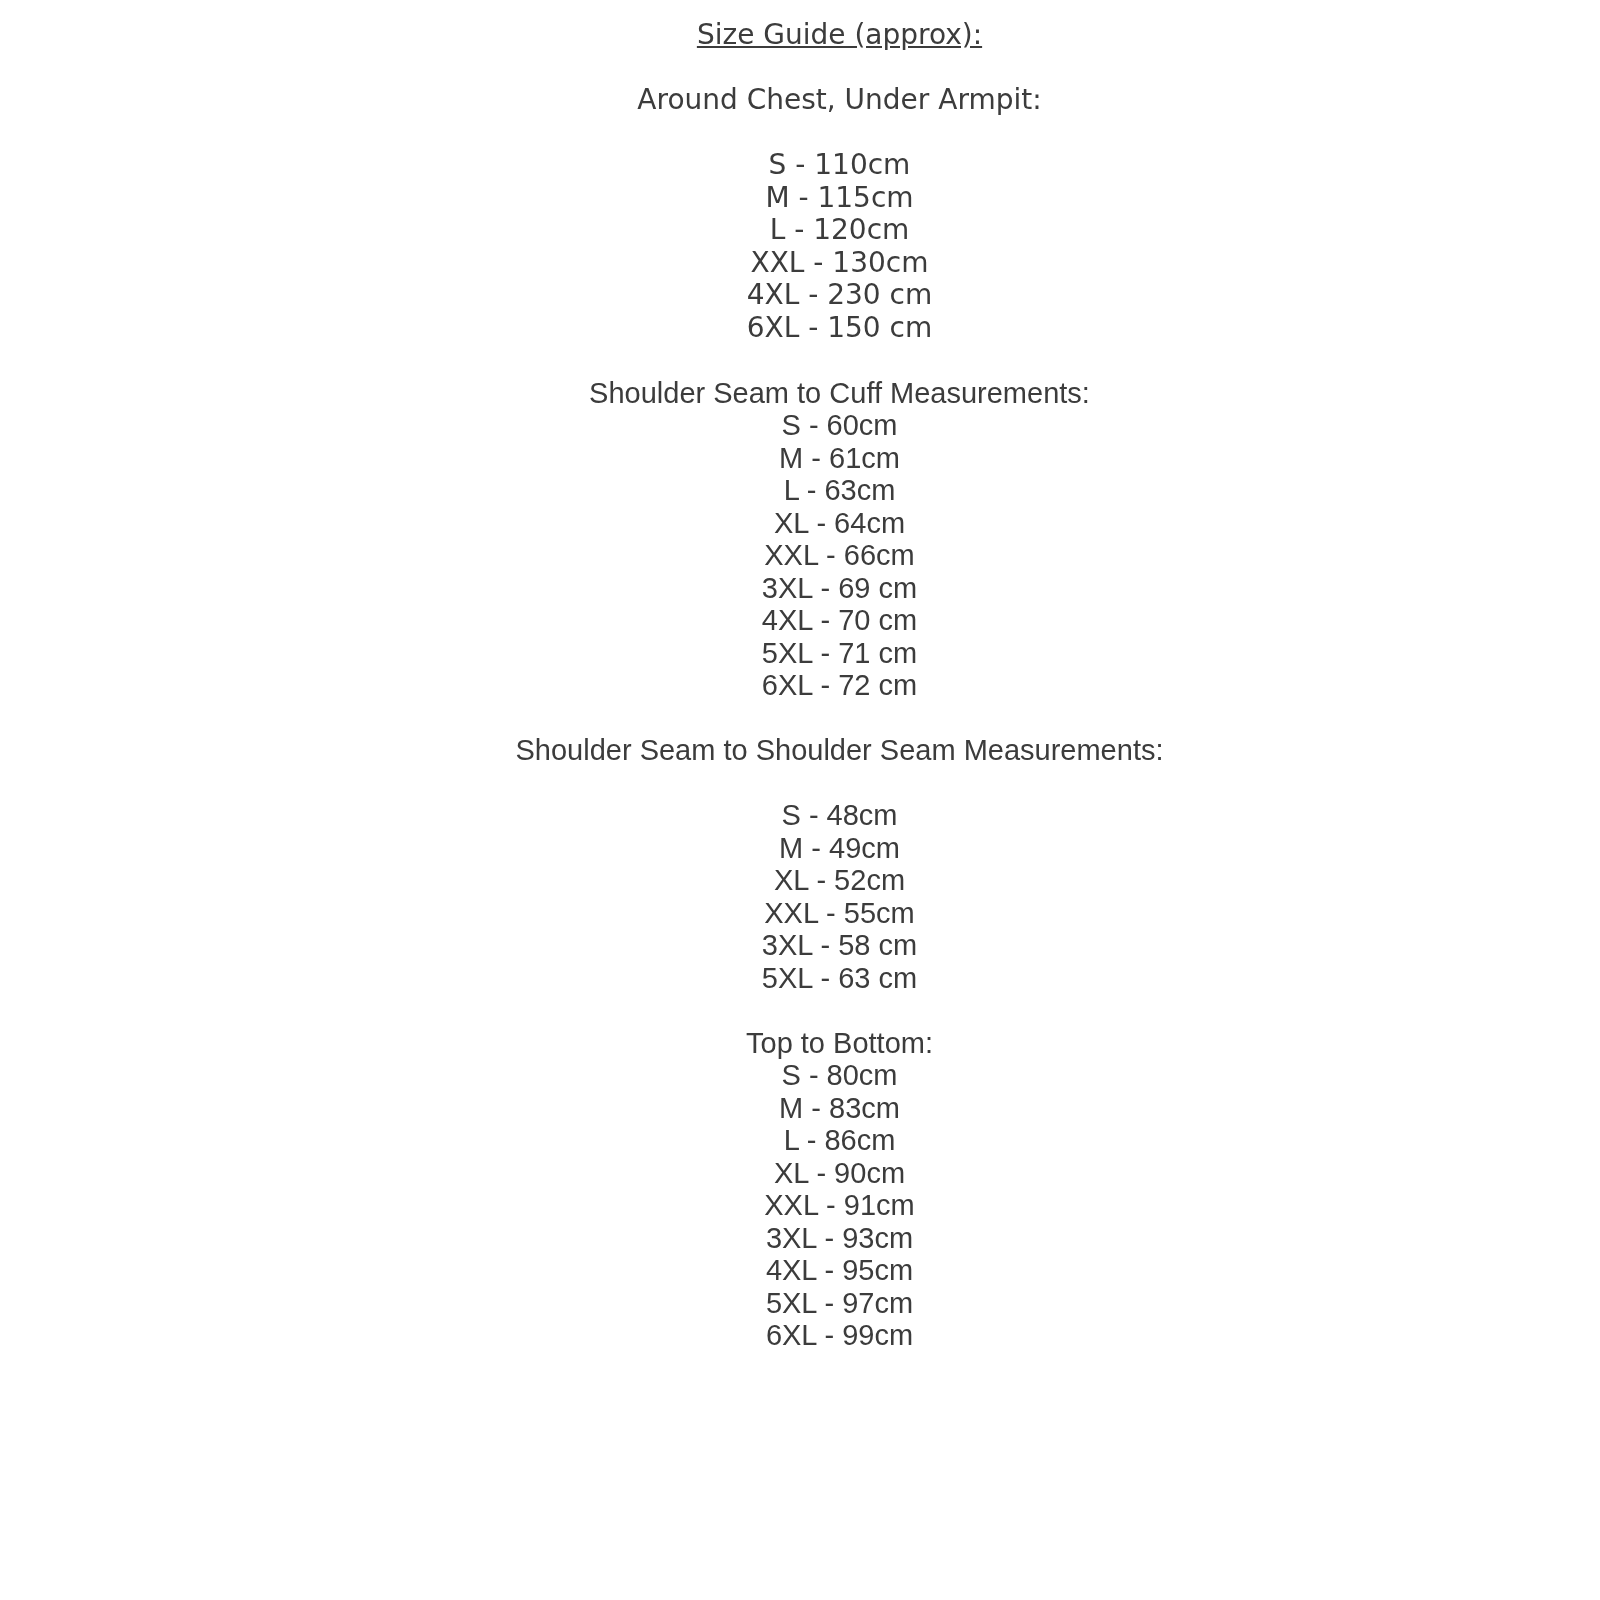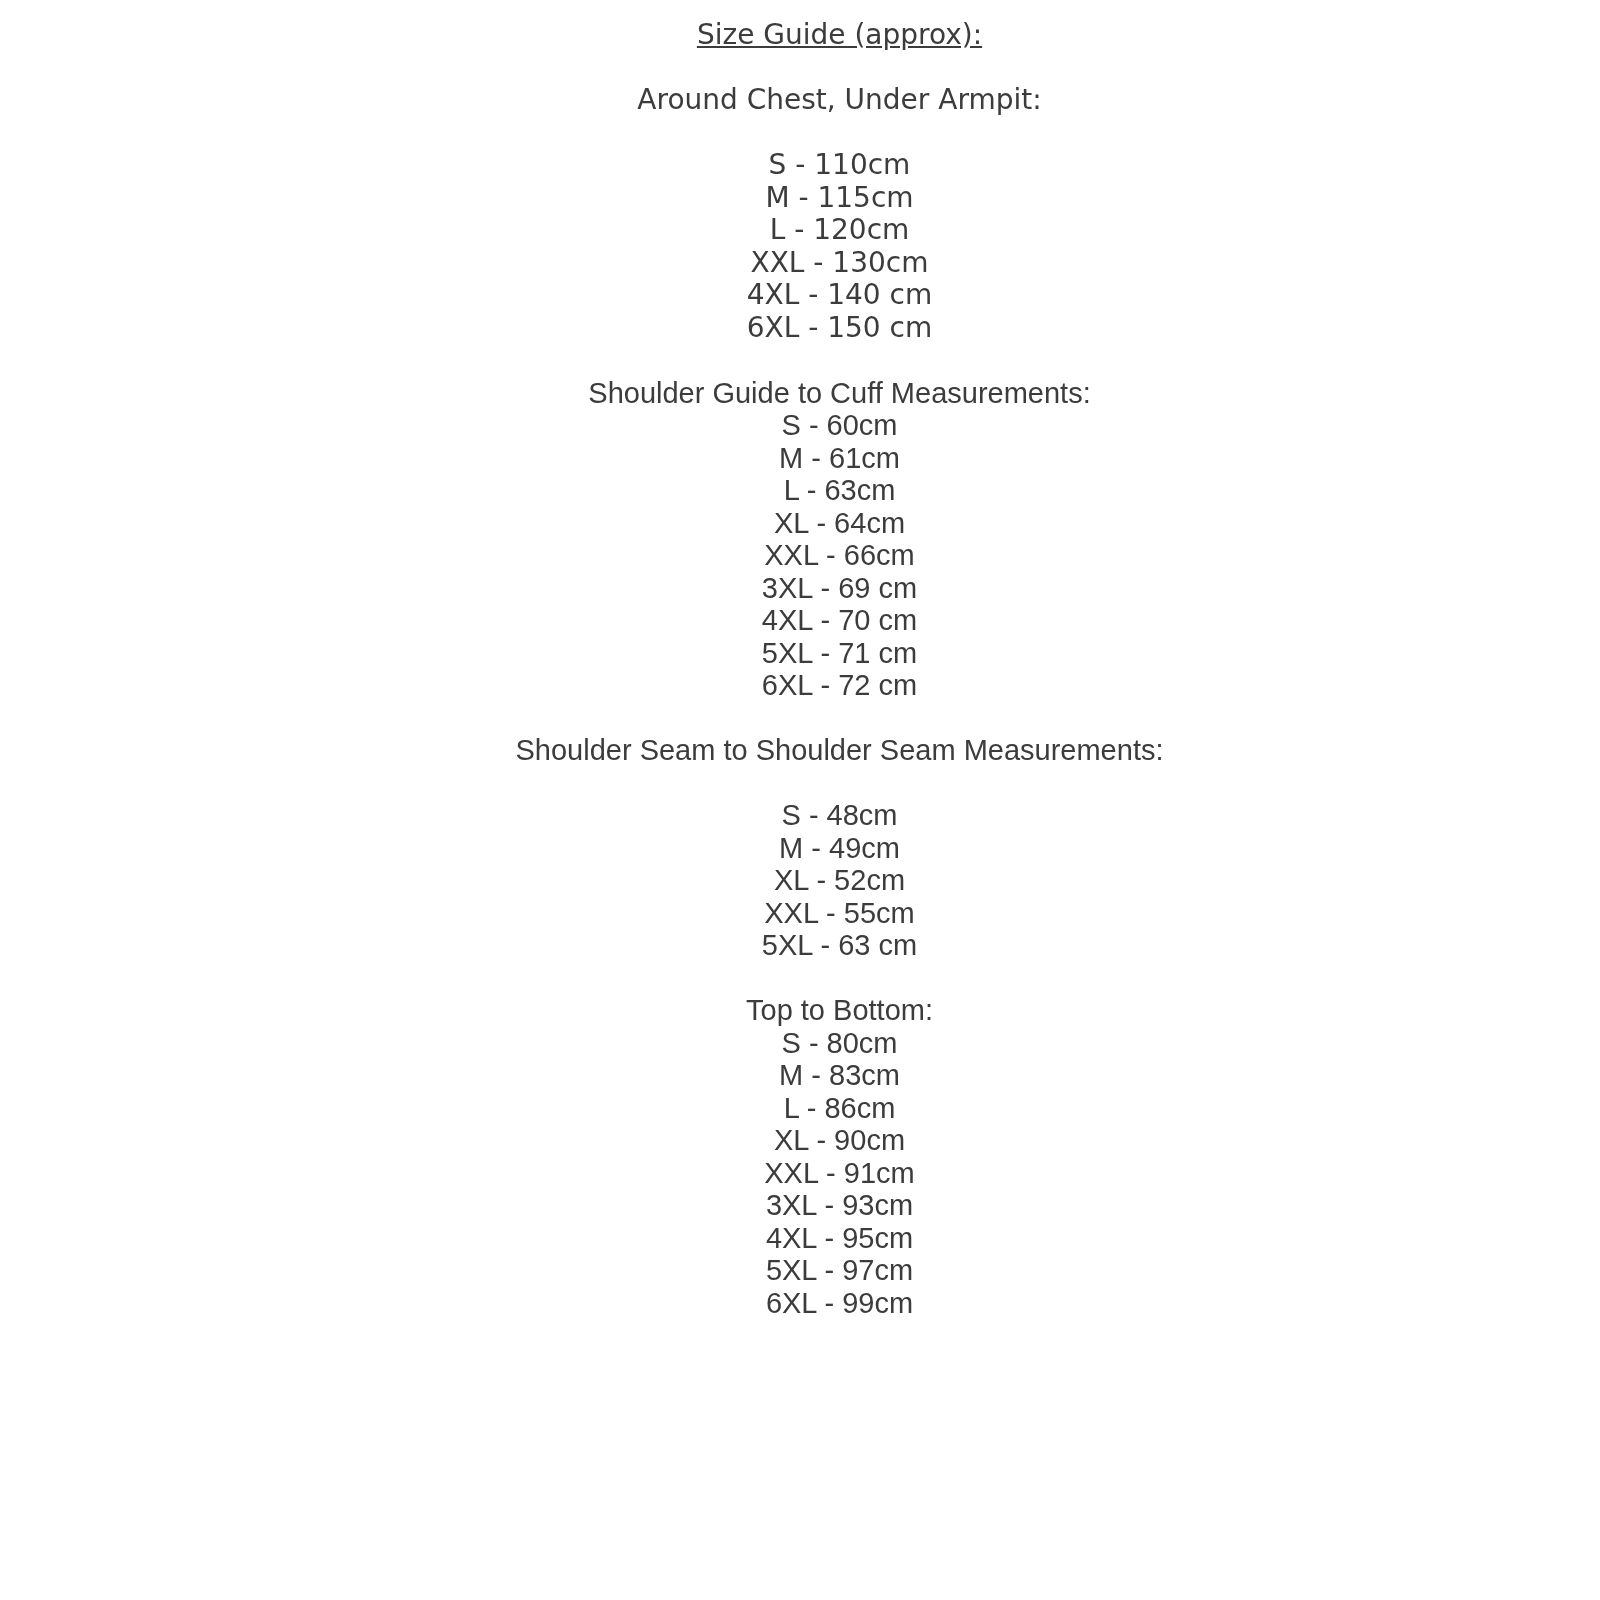--- a/index.html
+++ b/index.html
@@ -46,42 +46,43 @@
 
   <div class="line wide title">Size Guide (approx):</div>
   <div class="spacer"></div>
 
   <div class="line wide">Around Chest, Under Armpit:</div>
   <div class="spacer"></div>
   <div class="line wide">S - 110cm</div>
   <div class="line wide">M - 115cm</div>
   <div class="line wide">L - 120cm</div>
   <div class="line wide">XXL - 130cm</div>
-  <div class="line wide">4XL - 140 cm</div>
+  <div class="line wide">4XL - 230 cm</div>
   <div class="line wide">6XL - 150 cm</div>
   <div class="spacer"></div>
 
-  <div class="line narrow">Shoulder Guide to Cuff Measurements:</div>
+  <div class="line narrow">Shoulder Seam to Cuff Measurements:</div>
   <div class="line narrow">S - 60cm</div>
   <div class="line narrow">M - 61cm</div>
   <div class="line narrow">L - 63cm</div>
   <div class="line narrow">XL - 64cm</div>
   <div class="line narrow">XXL - 66cm</div>
   <div class="line narrow">3XL - 69 cm</div>
   <div class="line narrow">4XL - 70 cm</div>
   <div class="line narrow">5XL - 71 cm</div>
   <div class="line narrow">6XL - 72 cm</div>
   <div class="spacer"></div>
 
   <div class="line narrow">Shoulder Seam to Shoulder Seam Measurements:</div>
   <div class="spacer"></div>
   <div class="line narrow">S - 48cm</div>
   <div class="line narrow">M - 49cm</div>
   <div class="line narrow">XL - 52cm</div>
   <div class="line narrow">XXL - 55cm</div>
+  <div class="line narrow">3XL - 58 cm</div>
   <div class="line narrow">5XL - 63 cm</div>
   <div class="spacer"></div>
 
   <div class="line narrow">Top to Bottom:</div>
   <div class="line narrow">S - 80cm</div>
   <div class="line narrow">M - 83cm</div>
   <div class="line narrow">L - 86cm</div>
   <div class="line narrow">XL - 90cm</div>
   <div class="line narrow">XXL - 91cm</div>
   <div class="line narrow">3XL - 93cm</div>

